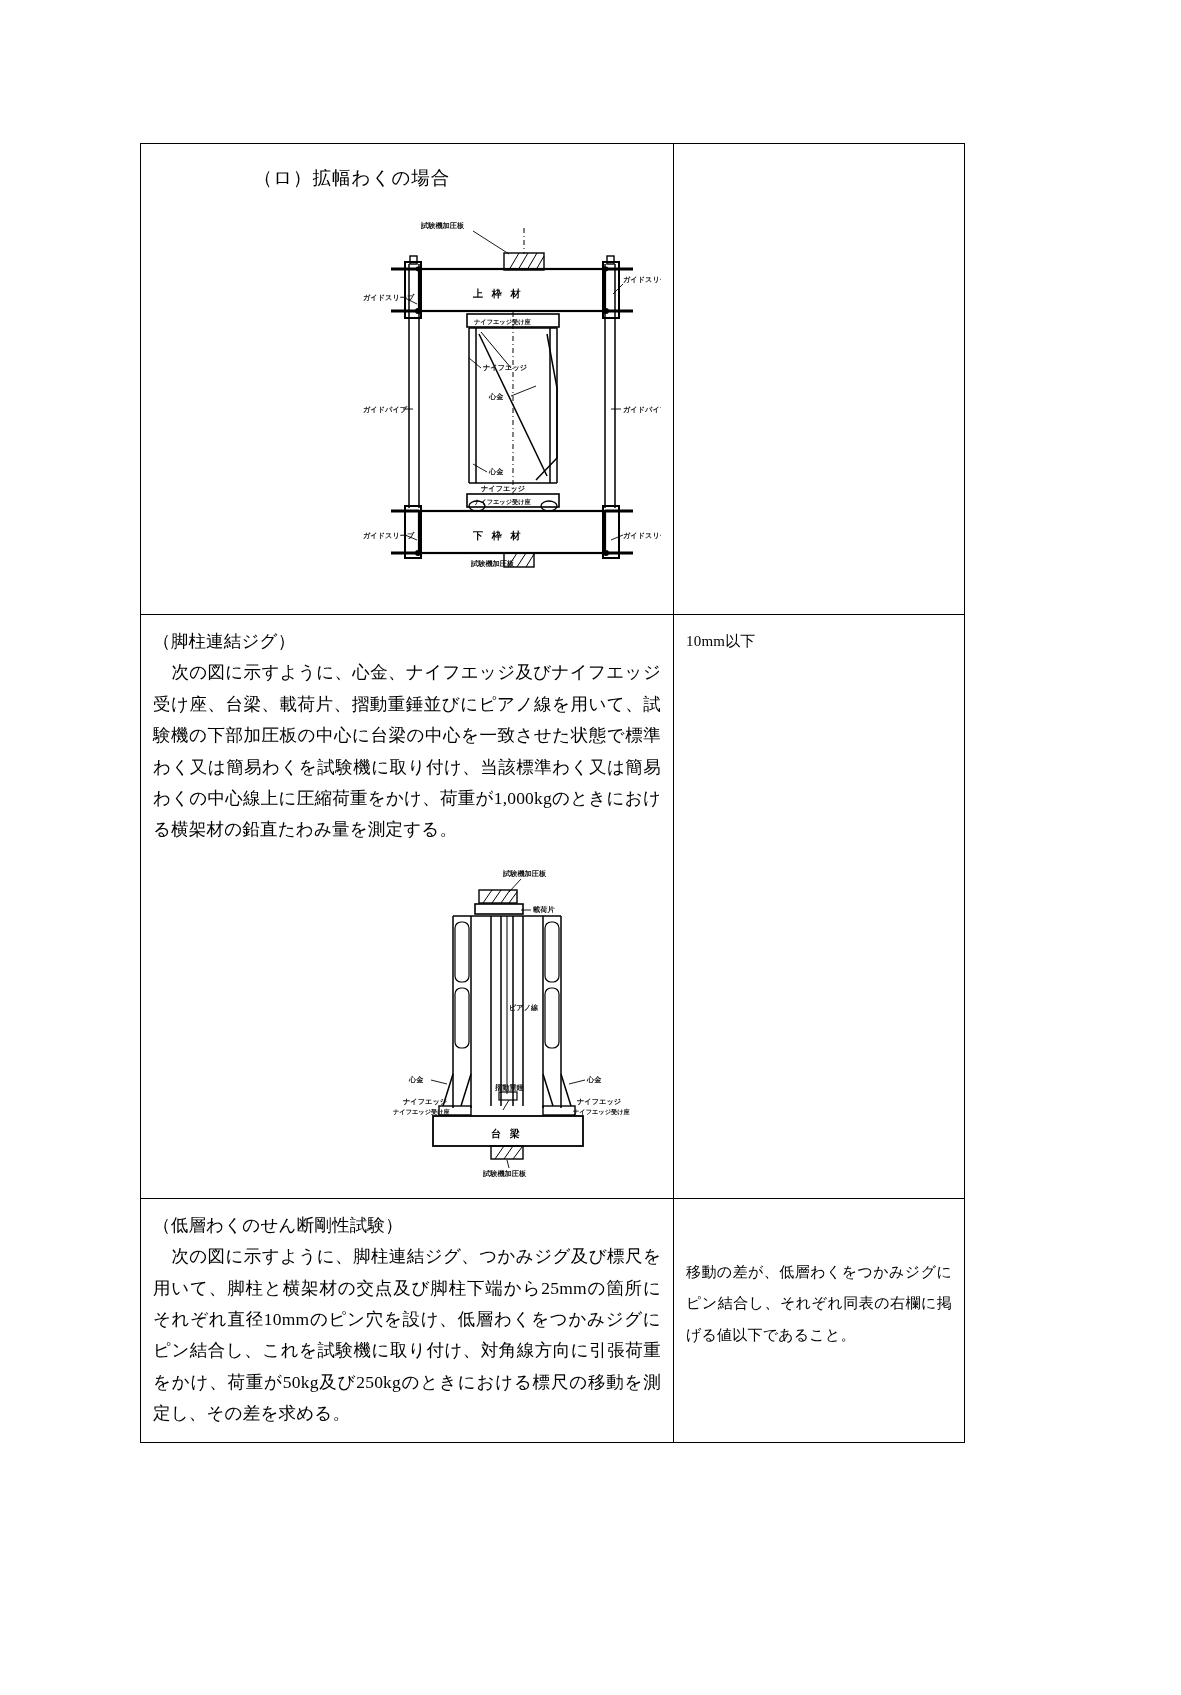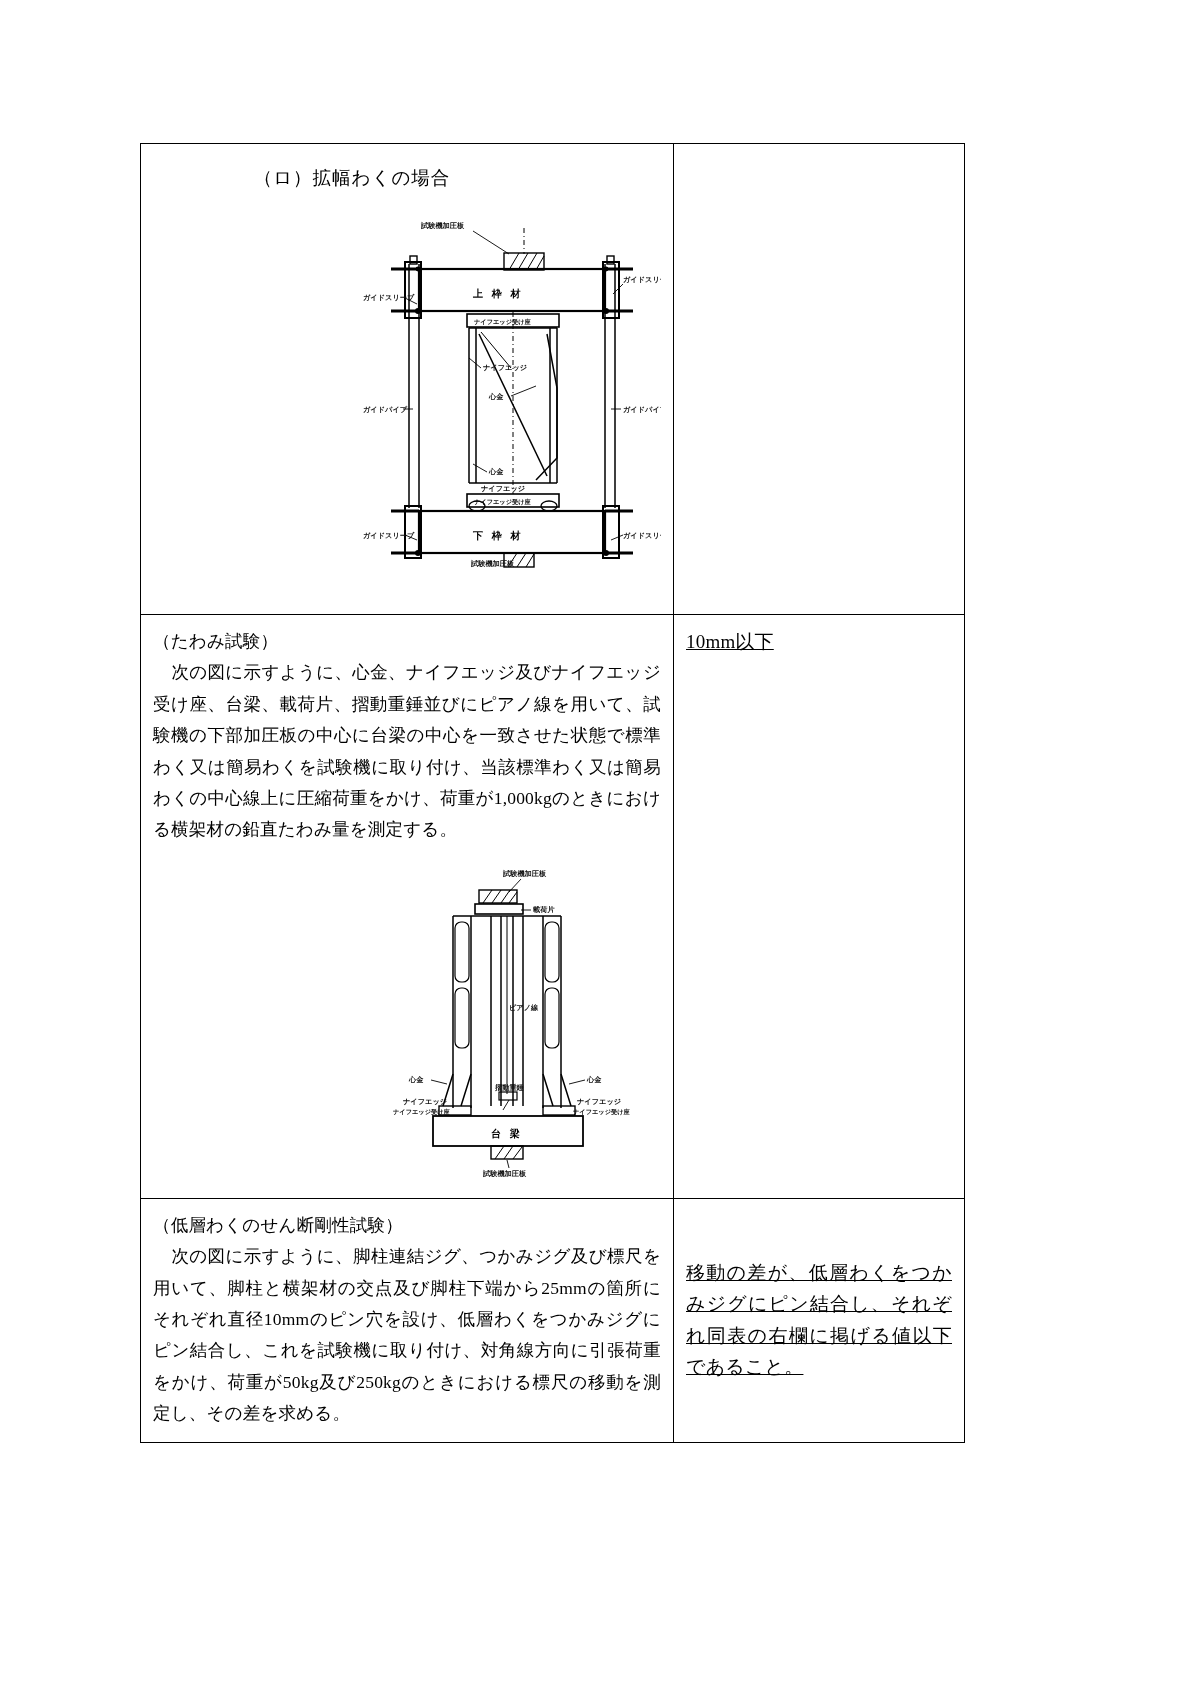--- a/index.html
+++ b/index.html
@@ -56,26 +56,25 @@
     font-family: "Liberation Serif", "DejaVu Serif", serif;
   }
   .cell-text .lead {
     display: block;
   }
   .cell-text .body {
     display: block;
     text-indent: 1.05em;
   }
   .right-text {
-    font-size: 19px;
+    font-size: 15px;
     line-height: 31.4px;
     text-align: justify;
     text-justify: inter-ideograph;
     letter-spacing: 0.2px;
-    text-decoration: underline;
   }
 
   
   .sec1-cell { height: 470px; position: relative; }
   .sec1-title {
     text-align: center;
     font-size: 18.5px;
     line-height: 28px;
     padding-top: 9px;
     padding-right: 110px;
@@ -237,21 +236,21 @@
         <div class="cell-pad">
           <div class="right-text"></div>
         </div>
       </td>
     </tr>
 
     <tr>
       <td class="col-left sec2-cell">
         <div class="cell-pad">
           <div class="cell-text">
-            <span class="lead">（たわみ試験）</span>
+            <span class="lead">（脚柱連結ジグ）</span>
             <span class="body">次の図に示すように、心金、ナイフエッジ及びナイフエッジ受け座、台梁、載荷片、摺動重錘並びにピアノ線を用いて、試験機の下部加圧板の中心に台梁の中心を一致させた状態で標準わく又は簡易わくを試験機に取り付け、当該標準わく又は簡易わくの中心線上に圧縮荷重をかけ、荷重が1,000kgのときにおける横架材の鉛直たわみ量を測定する。</span>
           </div>
 
           <div class="fig-wrap">
             <div class="fig2">
               <svg class="fig-svg" viewBox="0 0 270 320" xmlns="http://www.w3.org/2000/svg">
 
                 <text class="fig-label" x="112" y="16">試験機加圧板</text>
                 <path class="lead-ln" d="M130 19 L118 32"></path>
 

